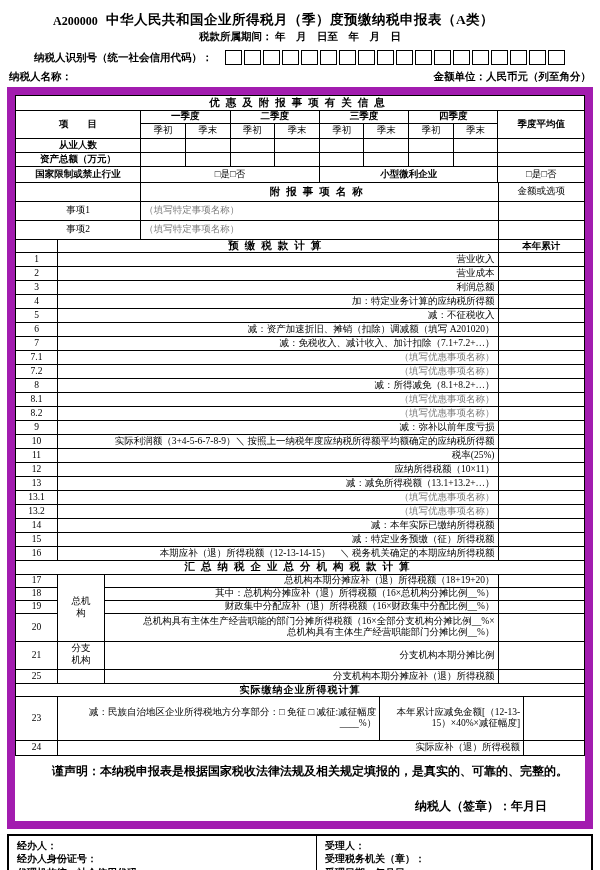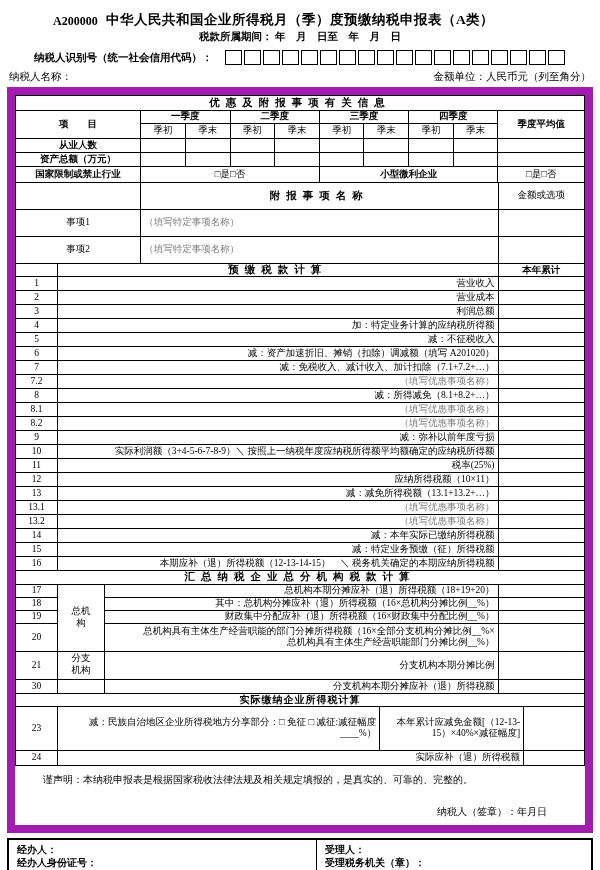--- a/index.html
+++ b/index.html
@@ -10,21 +10,21 @@
   
   .title-row{position:relative;height:19px;margin-top:6px;}
   .form-code{position:absolute;left:46px;top:3px;font-size:12px;font-weight:bold;}
   .main-title{text-align:center;font-size:13.5px;font-weight:bold;letter-spacing:0.5px;}
   .period-line{text-align:center;font-size:10.5px;font-weight:bold;margin-top:0;height:14px;}
   .id-row{display:flex;align-items:center;margin-top:5px;height:17px;
           font-size:10.5px;font-weight:bold;padding-left:27px;}
   .idboxes{display:flex;gap:2px;margin-left:12px;}
   .idbox{width:15px;height:13px;border:1.5px solid #000;display:inline-block;background:#fff;}
   .name-row{display:flex;justify-content:space-between;margin-top:4px;height:14px;
-            font-size:10.5px;font-weight:normal;padding:0 2px;}
+            font-size:10.5px;font-weight:bold;padding:0 2px;}
 
   
   .form-box{border:8px solid #a21caf;margin-top:3px;}
   table{border-collapse:collapse;width:100%;table-layout:fixed;}
   table + table{margin-top:-1px;}
   td,th{border:1px solid #000;padding:0 3px;font-size:9.5px;line-height:1.18;
         font-weight:normal;overflow:hidden;vertical-align:middle;}
   th{text-align:center;}
   .c{text-align:center;}
   .b{font-weight:bold;}
@@ -32,27 +32,27 @@
   .sec-title.tight{letter-spacing:1px;font-size:10px;}
   .gray{color:#7a7a7a;}
   .num{text-align:center;}
   .lbl{text-align:right;}
   .indent{text-indent:32px;}
   .gray-ind{padding-left:14px;}
   .group{text-align:center;padding:0 11px;line-height:1.25;}
 
   
   .hA1{height:15px}.hA2{height:13px}.hA3{height:15px}.hA4{height:14px}.hA5{height:16px}
-  .hB{height:27px}
+  .hB{height:19px}
   .hHdr{height:13px}
   #prepay-body tr{height:14px}
   .h13{height:13px}.h14{height:14px}.h28{height:28px}.h44{height:44px}.h15{height:15px}
 
   
-  .decl{padding:7px 10px 6px 10px;font-size:10px;font-weight:normal;border-top:none;}
+  .decl{padding:7px 10px 6px 19px;font-size:12px;font-weight:bold;border-top:none;}
   .decl .line1{padding-left:18px;}
   .decl .line2{text-align:right;padding-right:28px;margin-top:18px;}
 
   
   .footer-box{border:2px solid #000;margin-top:5px;display:flex;}
   .footer-left{width:50%;border-right:1px solid #000;padding:3px 8px;}
   .footer-right{flex:1;padding:3px 8px;}
   .footer-box div.ln{font-size:10px;font-weight:bold;line-height:13.5px;}
   .issuer{text-align:right;font-size:10px;font-weight:bold;margin-top:4px;padding-right:4px;}
 </style>
@@ -232,20 +232,25 @@
             <td></td>
           </tr>
           <tr>
             <td class="num">6</td>
             <td class="lbl">减：资产加速折旧、摊销（扣除）调减额（填写 A201020）</td>
             <td></td>
           </tr>
           <tr>
             <td class="num">7</td>
             <td class="lbl">减：免税收入、减计收入、加计扣除（7.1+7.2+…）</td>
+            <td></td>
+          </tr>
+          <tr>
+            <td class="num">7.1</td>
+            <td class="lbl gray gray-ind">（填写优惠事项名称）</td>
             <td></td>
           </tr>
           <tr>
             <td class="num">7.2</td>
             <td class="lbl gray gray-ind">（填写优惠事项名称）</td>
             <td></td>
           </tr>
           <tr>
             <td class="num">8</td>
             <td class="lbl">减：所得减免（8.1+8.2+…）</td>
@@ -346,21 +351,21 @@
         <td class="lbl indent">总机构具有主体生产经营职能的部门分摊所得税额（16×全部分支机构分摊比例__%×总机构具有主体生产经营职能部门分摊比例__%）</td>
         <td></td>
       </tr>
       <tr class="h28">
         <td class="num">21</td>
         <td class="group">分支机构</td>
         <td class="lbl">分支机构本期分摊比例</td>
         <td></td>
       </tr>
       <tr class="h14">
-        <td class="num">30</td>
+        <td class="num">25</td>
         <td class="group"></td>
         <td class="lbl">分支机构本期分摊应补（退）所得税额</td>
         <td></td>
       </tr>
     </tbody>
       </table>
 
     <table>
       <colgroup>
           <col style="width:7.4%">

